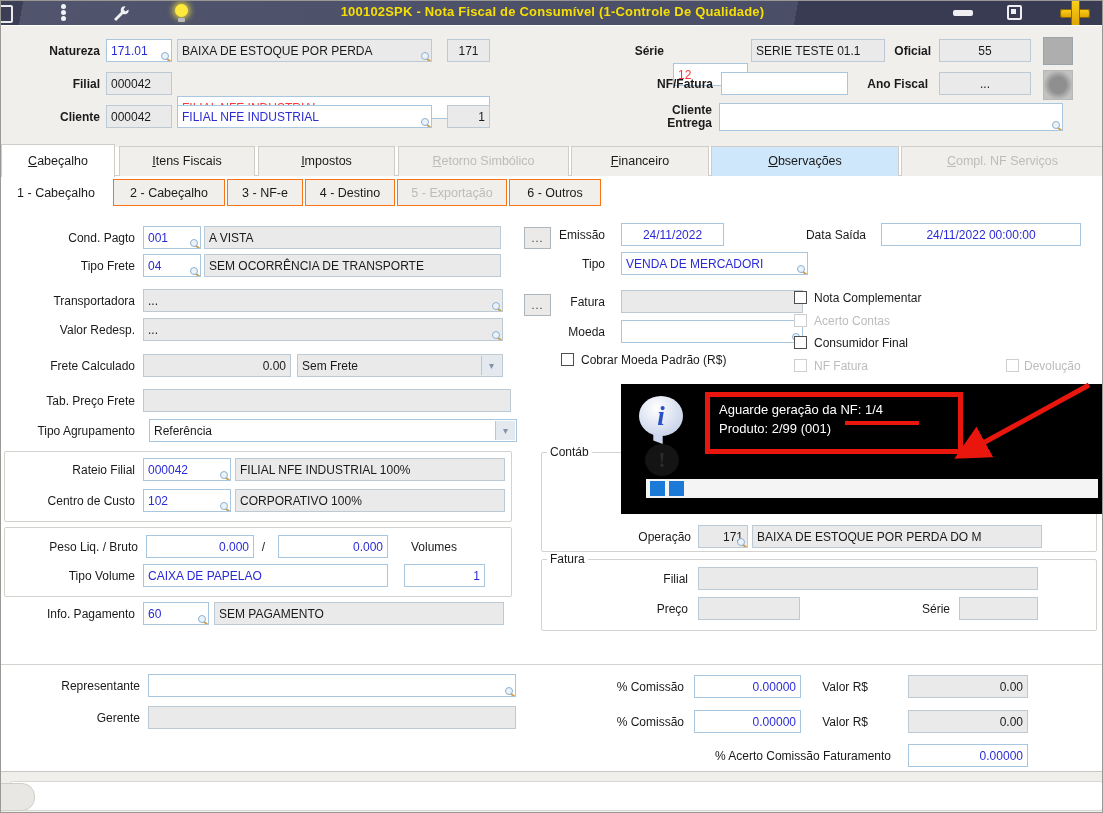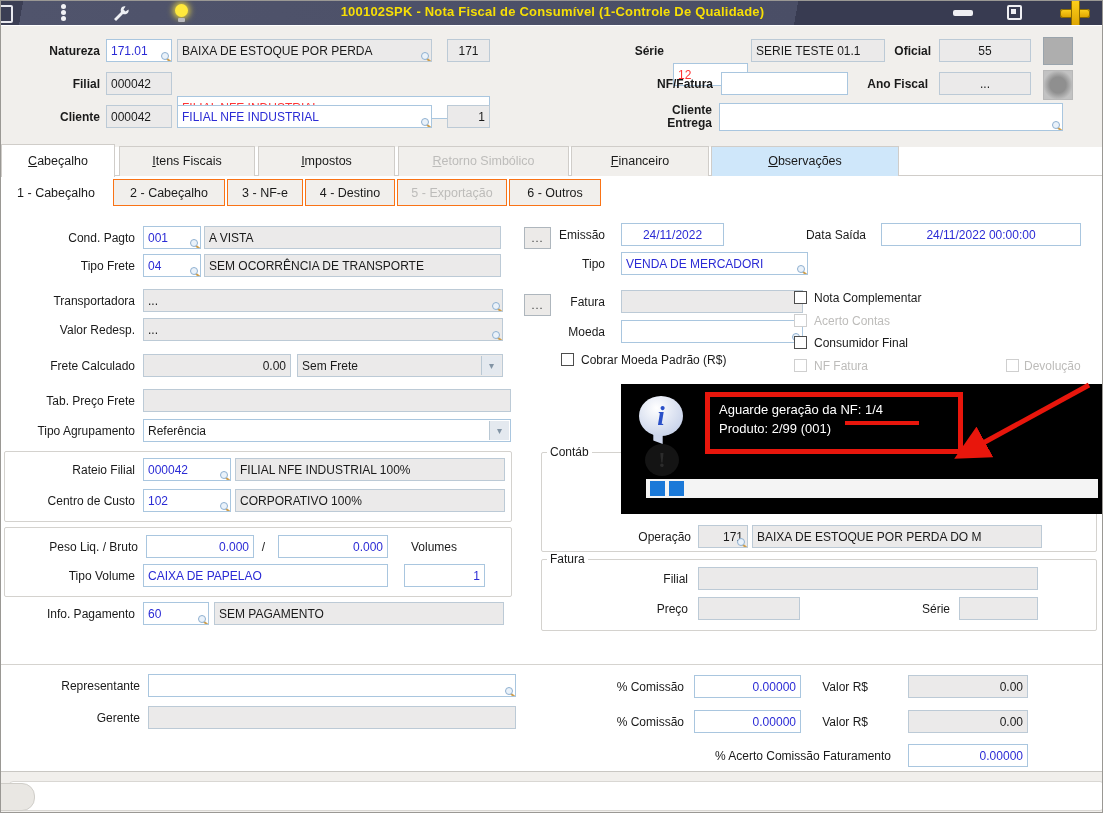--- a/index.html
+++ b/index.html
@@ -154,20 +154,23 @@
     </div>
   <div class="tab" style="left:257px;width:137px">
       <span class="tl">Impostos</span>
     </div>
   <div class="tab" style="left:570px;width:138px">
       <span class="tl">Financeiro</span>
     </div>
   <div class="tab hl" style="left:710px;width:188px">
       <span class="tl">Observações</span>
     </div>
+  <div class="tab dis" style="left:900px;width:203px">
+      <span class="tl">Compl. NF Serviços</span>
+    </div>
 
   <div class="stab active" style="left:0;width:110px">1 - Cabeçalho</div>
   <div class="stab" style="left:112px;width:112px">2 - Cabeçalho</div>
   <div class="stab" style="left:226px;width:76px">3 - NF-e</div>
   <div class="stab" style="left:304px;width:90px">4 - Destino</div>
   <div class="stab dis" style="left:396px;width:110px">5 - Exportação</div>
   <div class="stab" style="left:508px;width:92px">6 - Outros</div>
 
   <div class="lbl" style="left:0;top:225px;width:137px">Cond. Pagto</div>
   <div class="fld blue lk" style="left:142px;top:225px;width:58px">001</div>
@@ -189,21 +192,21 @@
   <div class="fld gray rt" style="left:142px;top:353px;width:148px">0.00</div>
   <div class="fld gray" style="left:296px;top:353px;width:206px;padding-right:22px">
     <span>Sem Frete</span>
     <span class="chev">▾</span>
   </div>
 
   <div class="lbl" style="left:0;top:388px;width:137px">Tab. Preço Frete</div>
   <div class="fld gray" style="left:142px;top:388px;width:368px"></div>
 
   <div class="lbl" style="left:0;top:418px;width:137px">Tipo Agrupamento</div>
-  <div class="fld" style="left:142px;top:418px;width:368px;padding-right:36px">
+  <div class="fld" style="left:148px;top:418px;width:368px;padding-right:36px">
     <span>Referência</span>
     <span class="chev">▾</span>
   </div>
 
   <div class="frame" style="left:3px;top:450px;width:508px;height:71px"></div>
   <div class="lbl" style="left:0;top:457px;width:137px">Rateio  Filial</div>
   <div class="fld blue lk" style="left:142px;top:457px;width:88px">000042</div>
   <div class="fld gray" style="left:234px;top:457px;width:270px">FILIAL NFE INDUSTRIAL 100%</div>
   <div class="lbl" style="left:0;top:488px;width:137px">Centro de Custo</div>
   <div class="fld blue lk" style="left:142px;top:488px;width:88px">102</div>

